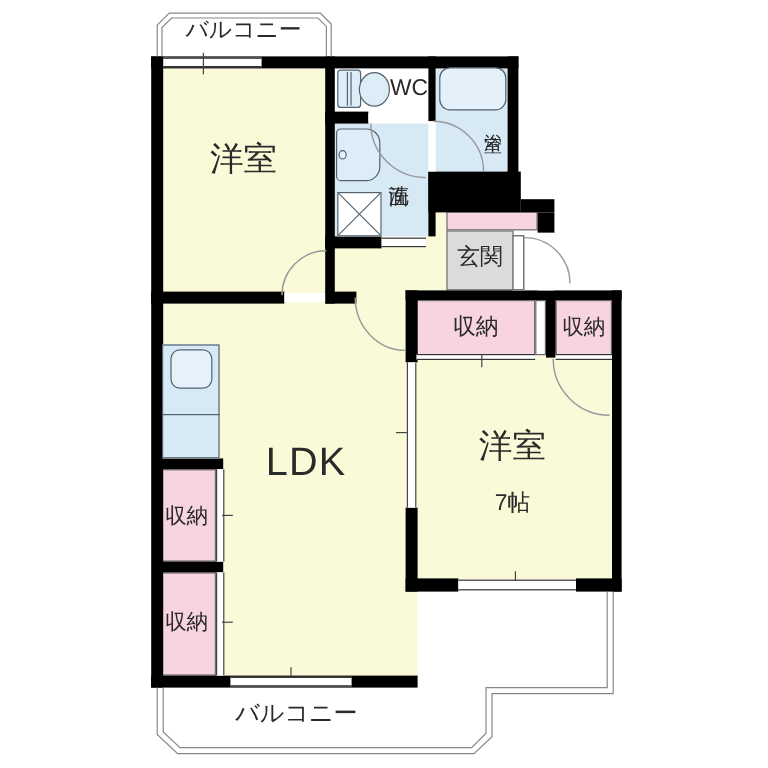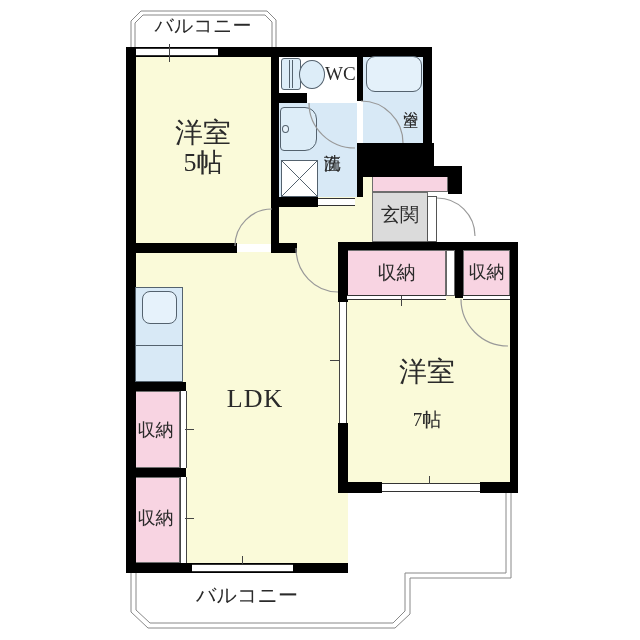--- a/index.html
+++ b/index.html
@@ -1,18 +1,18 @@
 <!DOCTYPE html>
 <html><head>
 <meta charset="utf-8">
 <style>
   * { margin:0; padding:0; box-sizing:border-box; }
   body { background:#fff; }
   .canvas { position:relative; width:640px; height:640px; background:#ffffff; overflow:hidden;
-            font-family:Liberation Serif, serif; }
+            font-family:Liberation Sans, sans-serif; }
   .floor { position:absolute; }
   .wall  { position:absolute; background:#000; }
   .win   { position:absolute; background:#fff; border-top:1px solid #333; border-bottom:1px solid #333; }
   .vwin  { position:absolute; background:#fff; border-left:1px solid #444; border-right:1px solid #444; }
   .gap   { position:absolute; background:#fff; }
   .tickv { position:absolute; width:1px; background:#444; }
   .tickh { position:absolute; height:1px; background:#444; }
   .fix   { position:absolute; border:1px solid #54626e; }
   .lbl   { position:absolute; color:#2a2a2a; text-align:center; line-height:1.05; white-space:nowrap; }
   .vert  { writing-mode:vertical-rl; text-orientation:upright; letter-spacing:2px; }
@@ -118,27 +118,26 @@
     <path d="M 296 248 A 42 44 0 0 0 338 292" fill="none" stroke="#999" stroke-width="1.2"></path>
     <path d="M 437 198 A 38 38 0 0 1 475 236" fill="none" stroke="#999" stroke-width="1.2"></path>
     <path d="M 461 299 A 47 47 0 0 0 508 346" fill="none" stroke="#999" stroke-width="1.2"></path>
 
     <line x1="282" y1="161" x2="317" y2="196" stroke="#54626e" stroke-width="1"></line>
     <line x1="317" y1="161" x2="282" y2="196" stroke="#54626e" stroke-width="1"></line>
   </svg>
 
   <div class="lbl z5" style="left:133px;top:16px;width:140px;font-size:19px">バルコニー</div>
   <div class="lbl z5" style="left:133px;top:118px;width:140px;font-size:28px">洋室</div>
-  <div class="lbl z5" style="left:133px;top:149px;width:140px;font-size:26px">5帖</div>
   <div class="lbl z5" style="left:325px;top:64px;font-size:19px">WC</div>
   <div class="lbl vert z5" style="left:402px;top:99px;font-size:15px">浴室</div>
   <div class="lbl vert z5" style="left:323px;top:141px;font-size:17px">洗面</div>
   <div class="lbl z5" style="left:372px;top:205px;width:56px;font-size:19px">玄関</div>
   <div class="lbl z5" style="left:347px;top:263px;width:99px;font-size:19px">収納</div>
   <div class="lbl z5" style="left:463px;top:263px;width:47px;font-size:18px">収納</div>
-  <div class="lbl z5" style="left:185px;top:385px;width:140px;font-size:26px;letter-spacing:1px">LDK</div>
+  <div class="lbl z5" style="left:185px;top:368px;width:140px;font-size:33px;letter-spacing:1px">LDK</div>
   <div class="lbl z5" style="left:357px;top:357px;width:140px;font-size:28px">洋室</div>
   <div class="lbl z5" style="left:357px;top:410px;width:140px;font-size:19px">7帖</div>
   <div class="lbl z5" style="left:131px;top:421px;width:49px;font-size:18px">収納</div>
   <div class="lbl z5" style="left:131px;top:509px;width:49px;font-size:18px">収納</div>
   <div class="lbl z5" style="left:177px;top:585px;width:140px;font-size:20px">バルコニー</div>
 
 </div>
 
 </body></html>

